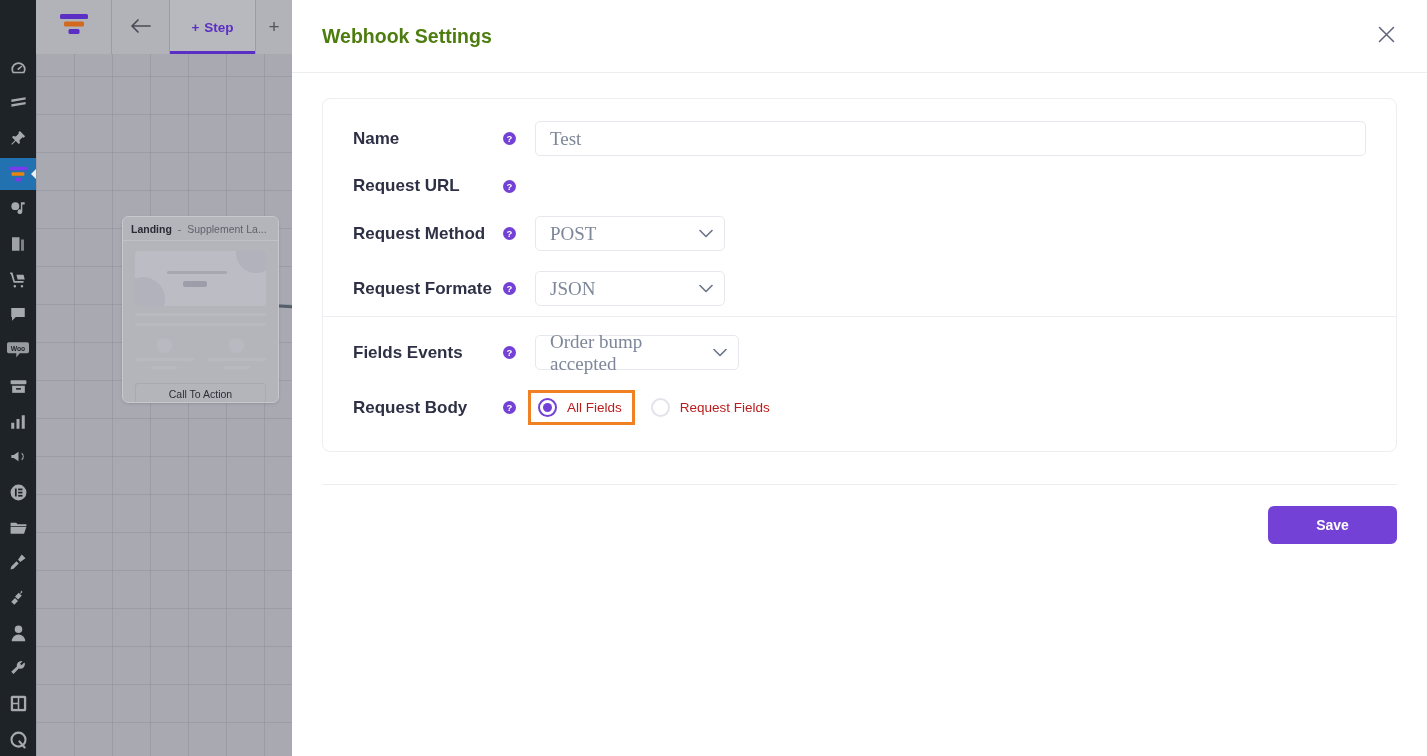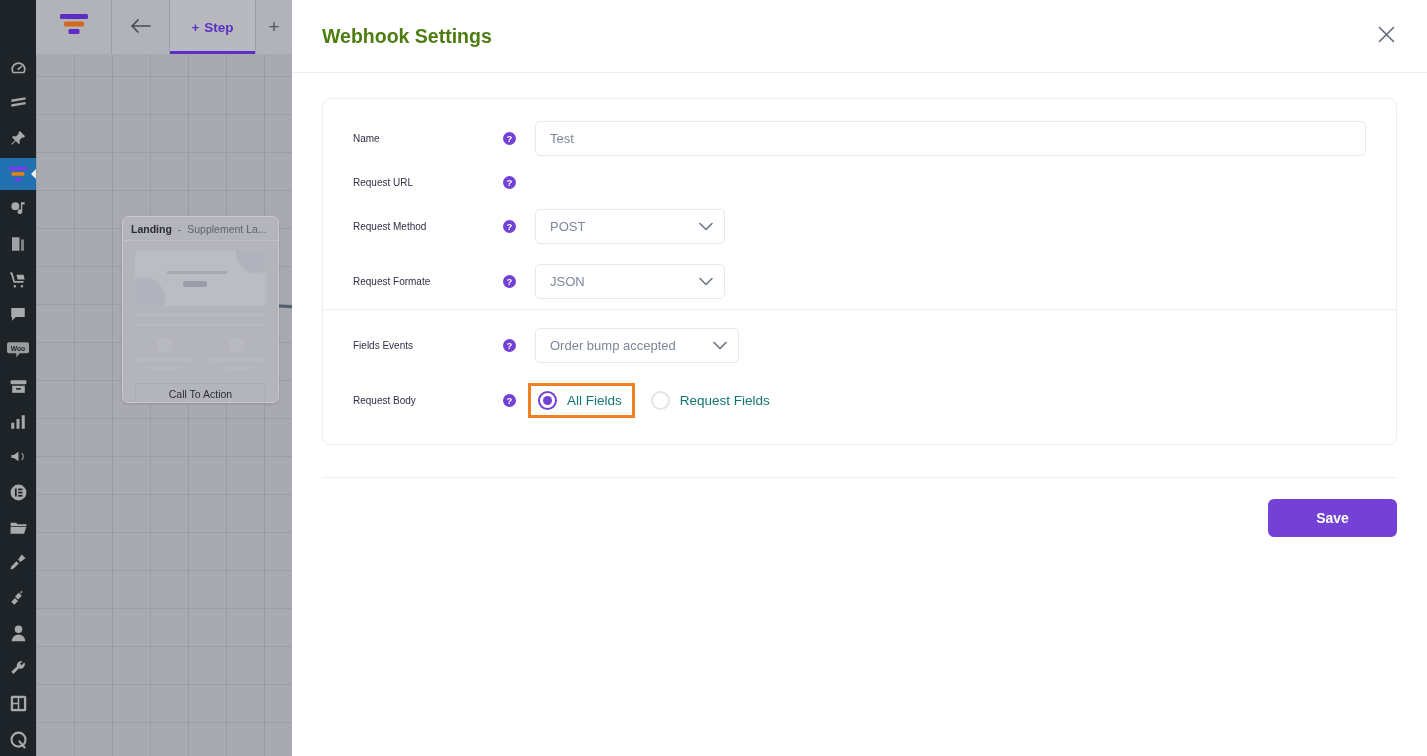--- a/index.html
+++ b/index.html
@@ -139,38 +139,39 @@
     border: 1px solid #eceef1;
     border-radius: 8px;
     background: #fff;
   }
   .section { padding: 22px 30px 10px 30px; }
   .section.two { padding: 18px 30px 26px 30px; border-top: 1px solid #eceef1; }
   .row { display: flex; align-items: center; margin-bottom: 20px; }
   .row:last-child { margin-bottom: 0; }
   .row-label {
     width: 150px; flex: 0 0 150px;
-    font-size: 10px; font-weight: normal; color: #2e3145;
+    font-size: 17px; font-weight: bold; color: #2e3145;
   }
   .help {
     width: 13px; height: 13px; border-radius: 50%;
     background: #7341d6; color: #fff;
     font-size: 9.5px; font-weight: bold;
     display: flex; align-items: center; justify-content: center;
     flex: 0 0 13px;
     margin-right: 19px;
   }
   .field {
     height: 35px;
     border: 1px solid #e6e8ed;
     border-radius: 5px;
     display: flex; align-items: center;
     padding: 0 14px;
-    font-size: 13px; color: #7d8799;
+    font-size: 19px; color: #7d8799;
     background: #fff;
+    font-family: Liberation Serif, serif;
   }
   .field.full { flex: 1; }
   .select {
     width: 190px; justify-content: space-between;
     padding-right: 11px;
   }
   .select.events { width: 204px; }
   .chev { color: #6a7485; display: flex; align-items: center; }
   .radio-wrap { display: flex; align-items: center; }
   .radio-hl {
@@ -180,21 +181,21 @@
     margin-left: -7px;
   }
   .radio {
     width: 19px; height: 19px; border-radius: 50%;
     border: 2px solid #7341d6;
     display: flex; align-items: center; justify-content: center;
     flex: 0 0 19px;
   }
   .radio .dot { width: 9px; height: 9px; border-radius: 50%; background: #7341d6; }
   .radio.off { border: 2px solid #e3e4ea; }
-  .radio-label { font-size: 13.5px; color: #0f766e; margin-left: 10px; }
+  .radio-label { font-size: 13.5px; color: #b91c1c; margin-left: 10px; }
   .radio-group2 { display: flex; align-items: center; margin-left: 16px; }
   .foot-div { margin: 32px 0 0 0; border-top: 1px solid #eceef1; }
   .foot { display: flex; justify-content: flex-end; padding-top: 21px; }
   .save-btn {
     width: 129px; height: 38px;
     background: #7341d6; color: #fff;
     border: none; border-radius: 6px;
     font-size: 14px; font-weight: bold;
     font-family: "Liberation Sans", sans-serif;
     display: flex; align-items: center; justify-content: center;

